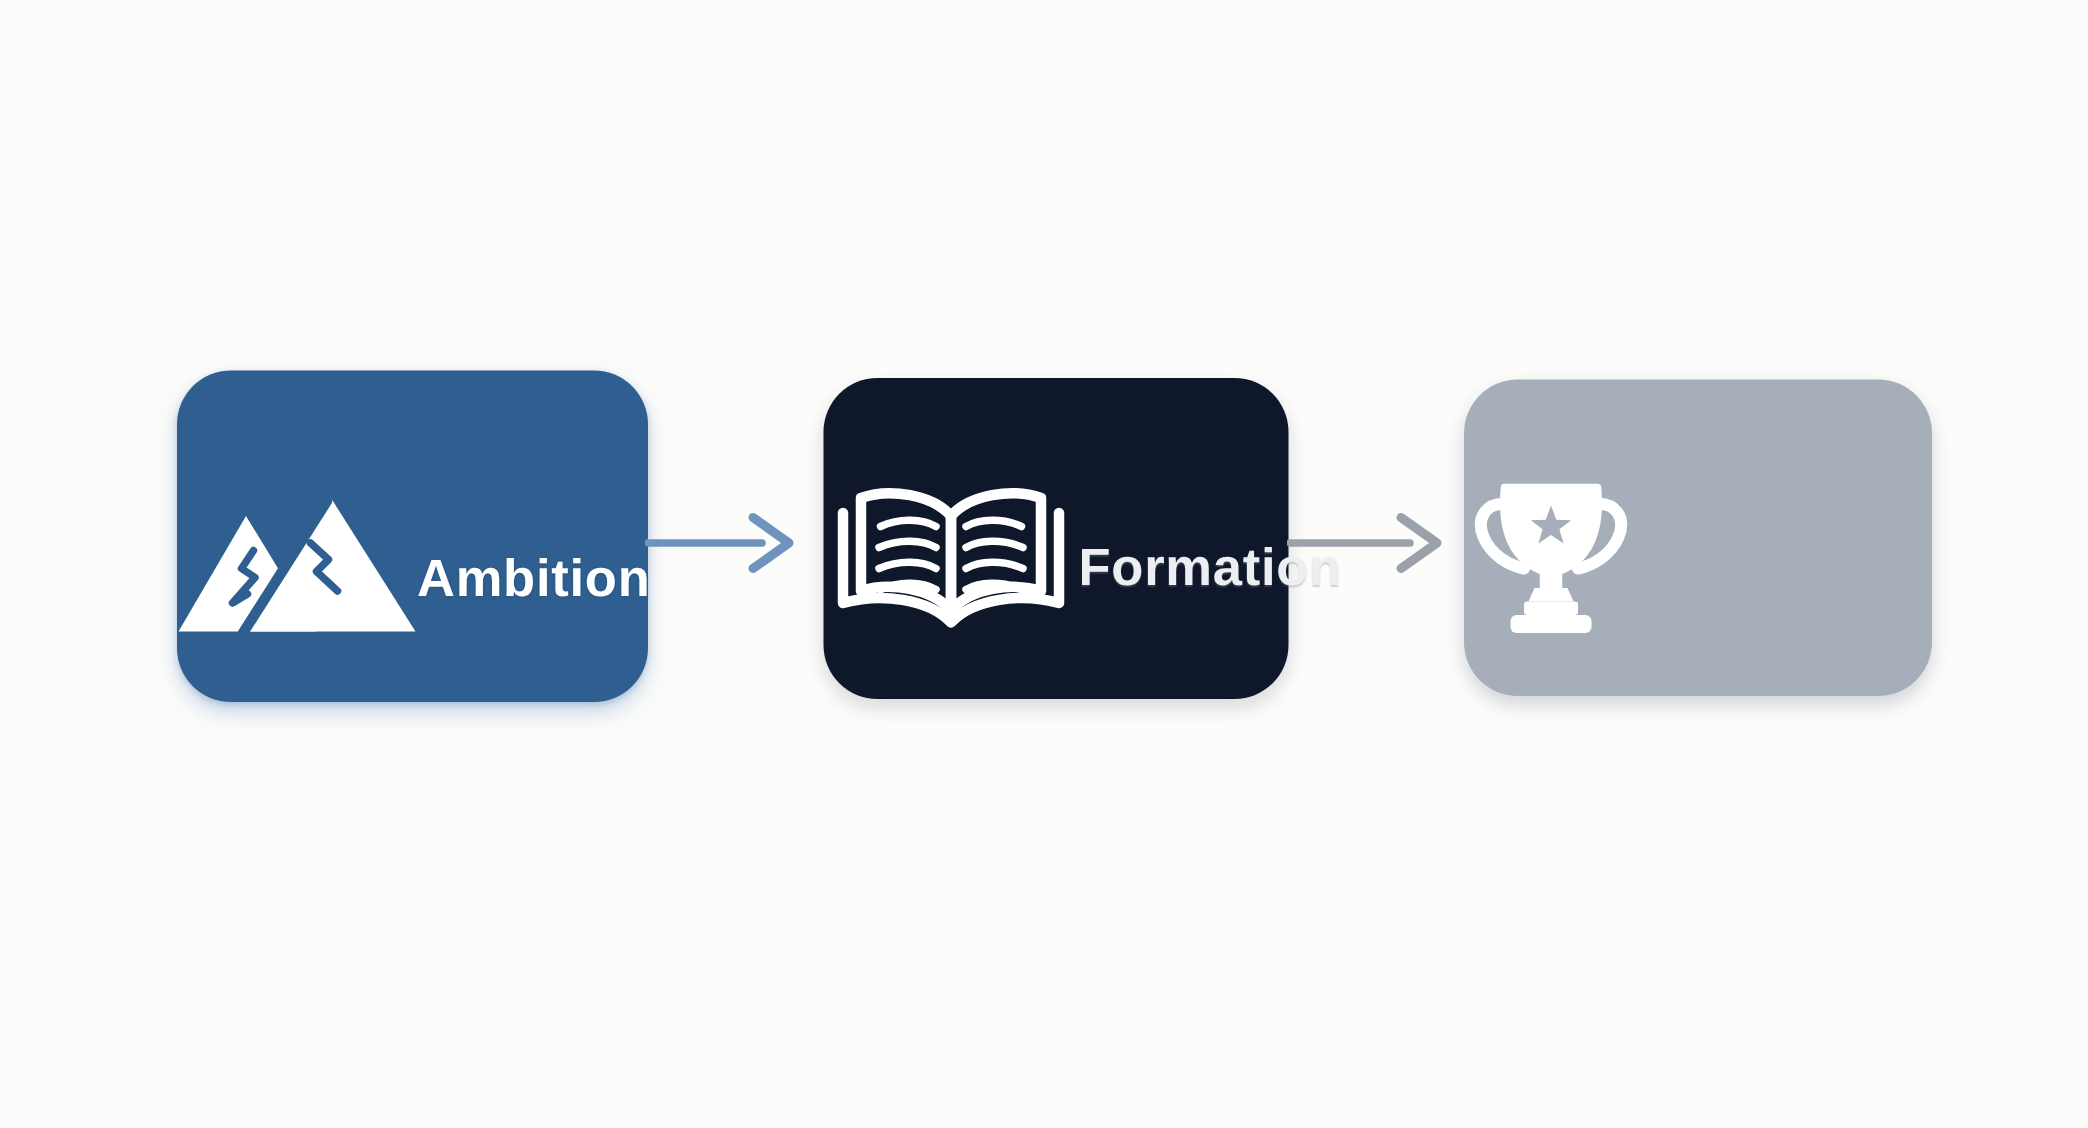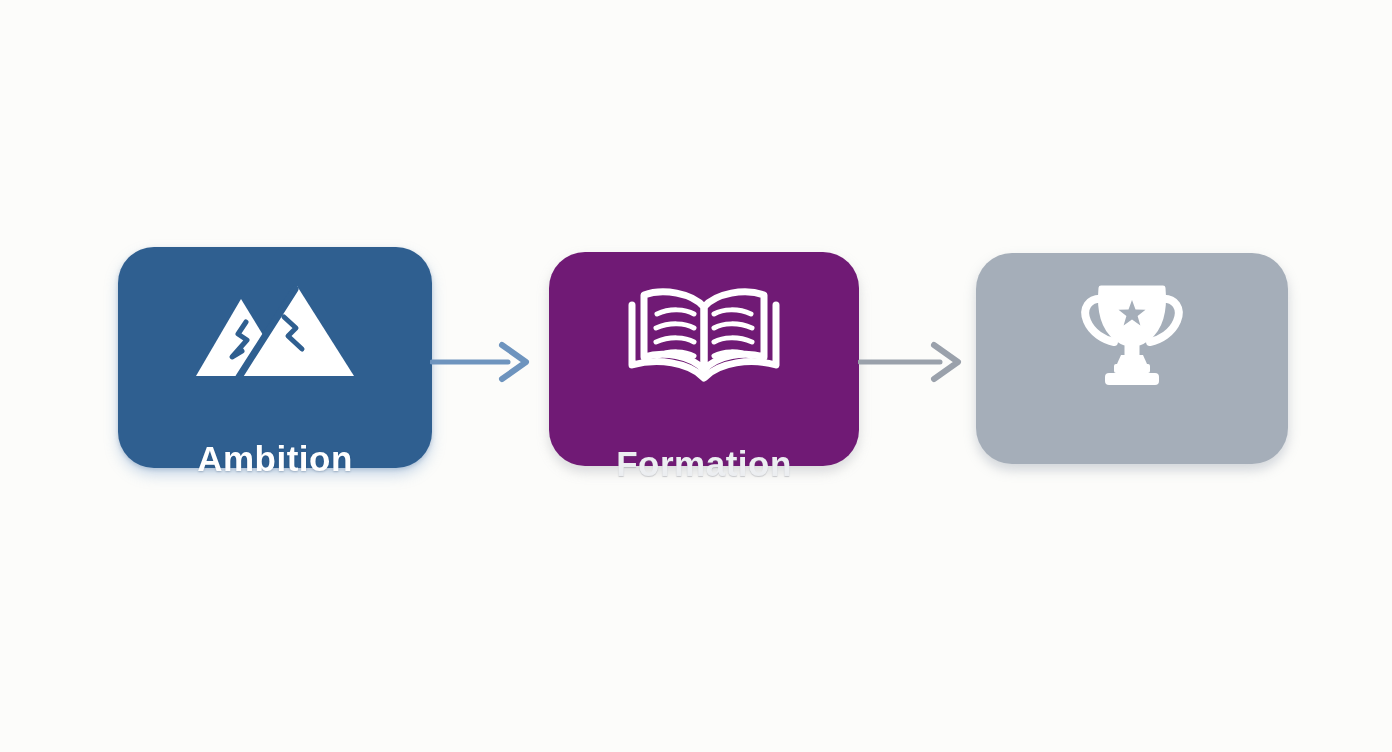--- a/index.html
+++ b/index.html
@@ -6,33 +6,32 @@
   body{
     width:1392px;height:752px;
     background:#fcfcfa;
     font-family:"Liberation Sans","DejaVu Sans",sans-serif;
     overflow:hidden;position:relative;
   }
   .stage{position:absolute;inset:0;}
   .step-card{
     position:absolute;
     border-radius:36px;
-    display:flex;flex-direction:column;align-items:center;
+    display:flex;align-items:center;
     box-sizing:border-box;
-    gap:38px;
   }
   .card-ambition{
     left:118px;top:247px;width:314px;height:221px;
     background:#2f5f90;
     padding-top:36px;
     box-shadow:0 7px 14px rgba(120,160,205,.38),0 2px 4px rgba(70,100,145,.28);
   }
   .card-formation{
     left:549px;top:252px;width:310px;height:214px;
-    background:#701a75;
+    background:#0f172a;
     padding-top:28px;
     box-shadow:0 6px 12px rgba(160,164,172,.38);
   }
   .card-reussite{
     left:976px;top:253px;width:312px;height:211px;
     background:#a5aeb9;
     padding-top:30px;
     box-shadow:0 6px 12px rgba(150,160,175,.42);
   }
   .step-icon{flex:0 0 auto;line-height:0;}

